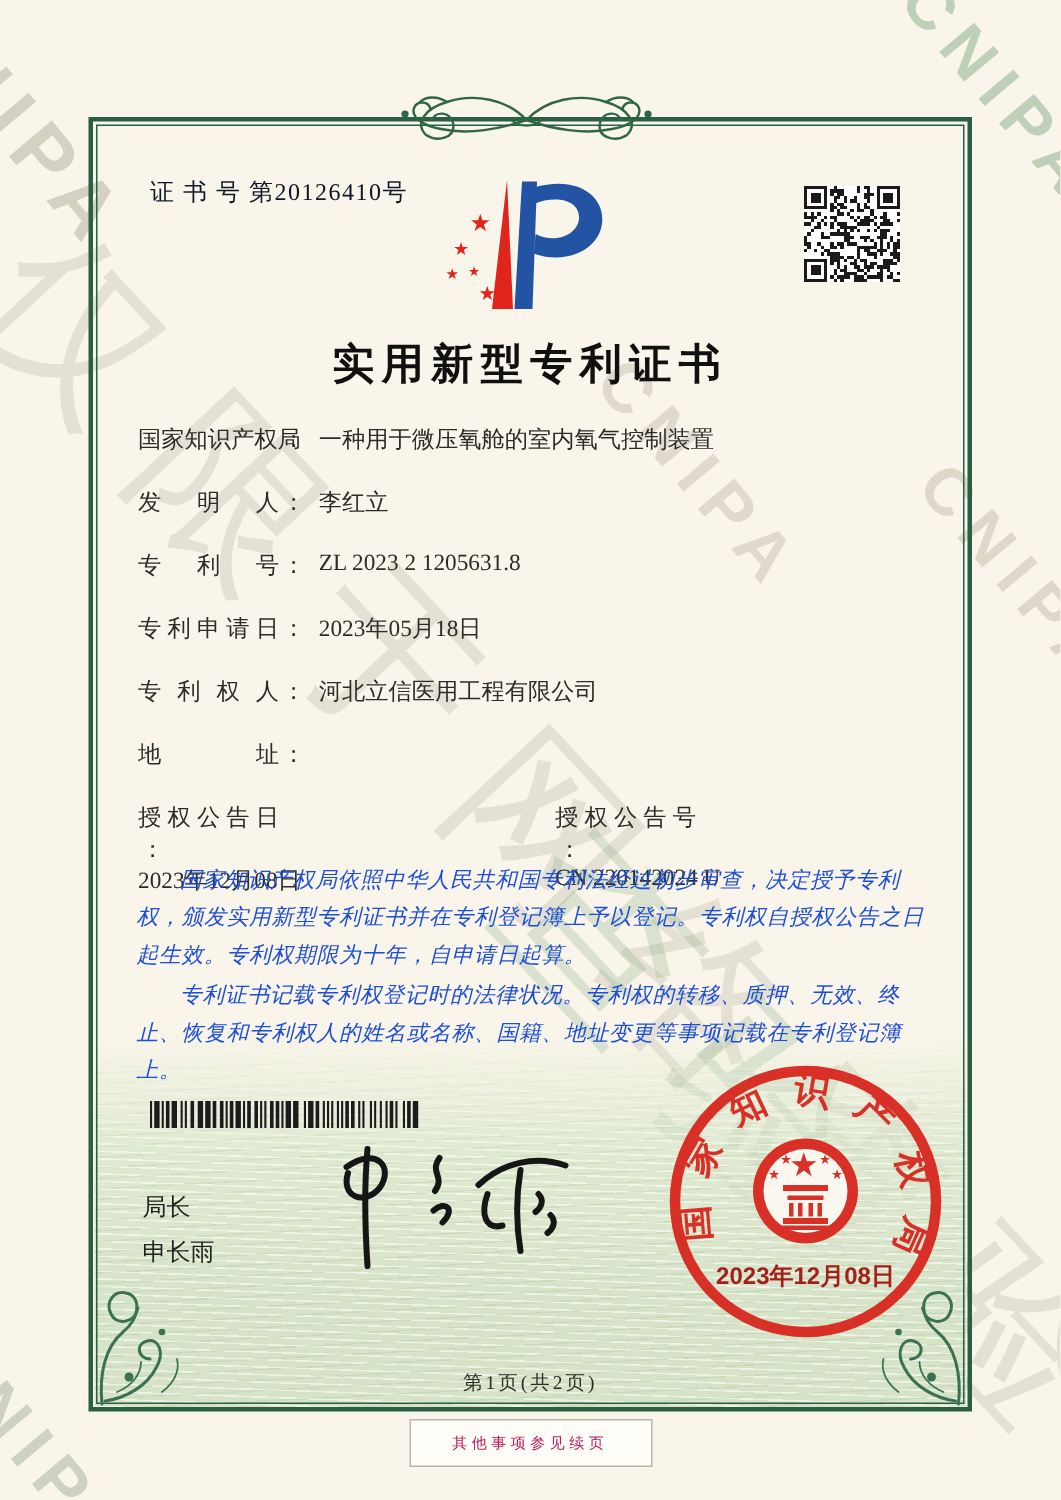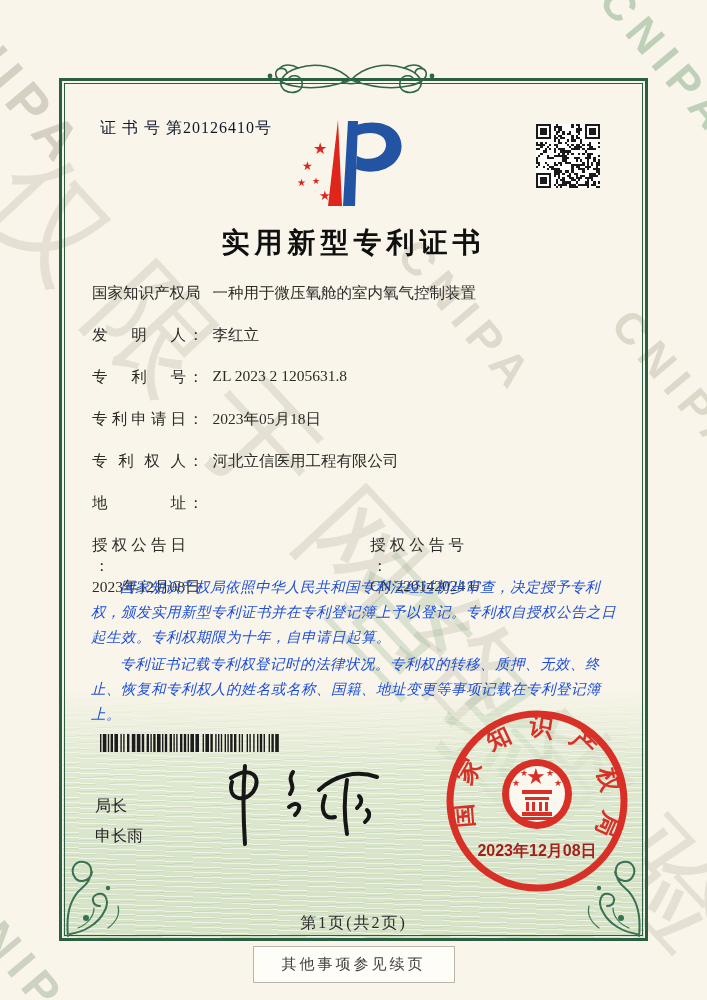--- a/index.html
+++ b/index.html
@@ -52,24 +52,24 @@
 
   .paras{position:absolute;left:91px;top:575px;width:526px;font-size:14.5px;line-height:25px;
          letter-spacing:.5px;color:#1d4ed8;font-style:italic;font-family:"DejaVu Serif",serif;}
   .paras p{margin:0 0 2px 0;text-indent:2em;}
 
   .barcode{position:absolute;left:100px;top:734px;width:180px;height:18px;}
   .director{position:absolute;left:95px;top:791px;font-family:Liberation Serif, serif;font-size:16px;
             line-height:30px;color:#222;}
   .signature{position:absolute;left:205px;top:750px;width:200px;height:105px;}
   .seal{position:absolute;left:442px;top:706px;width:190px;height:190px;opacity:.95;}
-  .page-info{position:absolute;left:0;width:707px;top:913px;text-align:center;font-size:16px;
+  .page-info{position:absolute;left:0;width:707px;top:913px;text-align:center;font-size:13px;
              letter-spacing:2px;color:#2c2c2a;}
   .footer-box{position:absolute;left:50%;transform:translateX(-50%);top:946px;background:#fffdf8;
-              border:1px solid #b9b5a8;padding:8px 28px;font-size:15px;letter-spacing:3px;color:#404040;}
+              border:1px solid #b9b5a8;padding:8px 28px;font-size:10px;letter-spacing:3px;color:#be185d;}
 </style>
 </head>
 <body>
 
 <div class="page">
 
   <div class="wm wm-cnipa wm1">CNIPA</div>
   <div class="wm wm-cnipa wm2">CNIPA</div>
   <div class="wm wm-cnipa wm3">CNIPA</div>
   <div class="wm wm-cnipa wm4">CNIPA</div>

